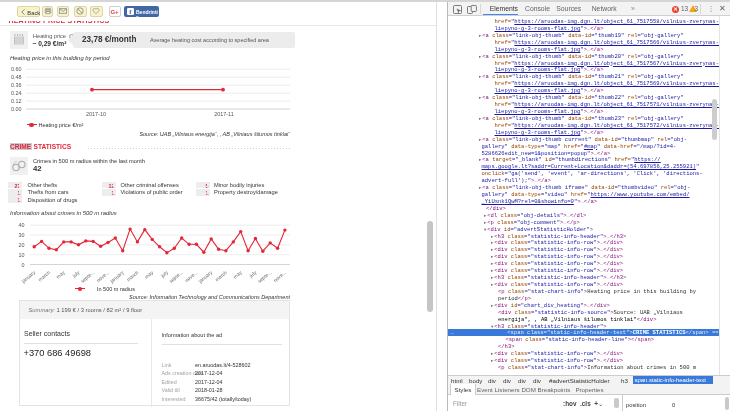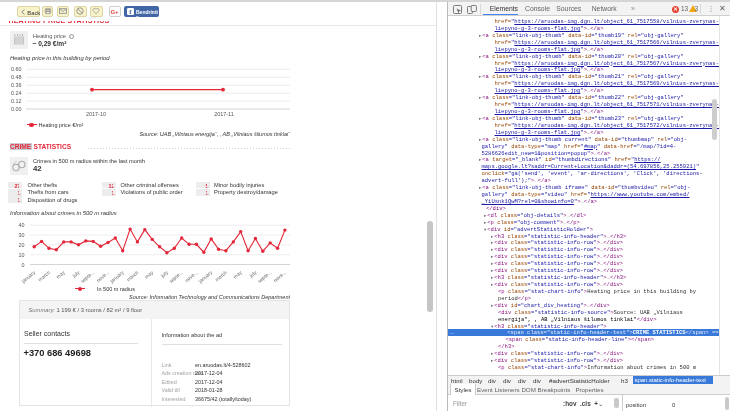--- a/index.html
+++ b/index.html
@@ -63,21 +63,21 @@
 .plab { position:absolute; font-size:5.7px; color:#333; }
 
 
 #sumbox { position:absolute; left:18.5px; top:300.3px; width:271px; height:106.2px;
   border:0.8px solid #e3e3e3; background:#fff; }
 #sumbar { position:absolute; left:0; top:0; width:100%; height:17.5px; background:#f4f4f4; }
 #sumbar span { position:absolute; left:9px; top:5.6px; font-size:5.8px; color:#555; }
 #vdiv { position:absolute; left:131.5px; top:17.5px; width:0.8px; height:88px; background:#e8e8e8; }
 #scon { position:absolute; left:4.5px; top:29px; font-size:7px; color:#333; }
 #shr { position:absolute; left:4.5px; top:42px; width:114px; height:0.8px; background:#e0e0e0; }
-#sphone { position:absolute; left:4px; top:46.8px; font-size:9.3px; font-weight:bold; color:#222; }
+#sphone { position:absolute; left:4px; top:46.8px; font-size:9.3px; font-weight:normal; color:#222; }
 #iab { position:absolute; left:142px; top:30.5px; font-size:5.6px; color:#333; }
 #ihr { position:absolute; left:142px; top:42.5px; width:120px; height:0.8px; background:#e0e0e0; }
 .ilab { position:absolute; left:142px; font-size:5.4px; color:#a3a3a3; }
 .ival { position:absolute; left:175.5px; font-size:5.4px; color:#333; }
 
 
 #pgthumb { position:absolute; left:427px; top:221px; width:6px; height:91px; background:#c5c5c5; border-radius:3px; }
 #pgline { position:absolute; left:436px; top:1.5px; width:0.8px; height:409.5px; background:#e0e0e0; }
 #dtline { position:absolute; left:447.3px; top:1.5px; width:0.9px; height:409.5px; background:#b9b9b9; }
 
@@ -196,20 +196,24 @@
     <g stroke="#f0f0f0" stroke-width="0.7">
       <line x1="6" y1="5.5" x2="6" y2="13.5"></line>
           <line x1="8" y1="5.5" x2="8" y2="13.5"></line>
       <line x1="10" y1="5.5" x2="10" y2="13.5"></line>
           <line x1="12" y1="5.5" x2="12" y2="13.5"></line>
     </g>
   </svg>
 </div>
 <div id="heatlab">Heating price <span class="inf">i</span></div>
 <div id="heatval">~ 0,29 €/m²</div>
+<div id="bubble">
+  <span class="big">23,78 €/month</span>
+  <span class="sm">Average heating cost according to specified area</span>
+</div>
 
 <div class="ctitle" style="left:10px;top:54.5px">Heating price in this building by period</div>
 <svg class="abs" style="left:0;top:54px" width="300" height="86" viewBox="0 0 300 86">
 <line x1="26" y1="15.3" x2="290" y2="15.3" stroke="#e8e8e8" stroke-width="0.8"></line>
 <text x="21.5" y="17.3" text-anchor="end" class="yl">0.60</text>
 <line x1="26" y1="23.2" x2="290" y2="23.2" stroke="#e8e8e8" stroke-width="0.8"></line>
 <text x="21.5" y="25.2" text-anchor="end" class="yl">0.48</text>
 <line x1="26" y1="31.2" x2="290" y2="31.2" stroke="#e8e8e8" stroke-width="0.8"></line>
 <text x="21.5" y="33.2" text-anchor="end" class="yl">0.36</text>
 <line x1="26" y1="39.2" x2="290" y2="39.2" stroke="#e8e8e8" stroke-width="0.8"></line>

